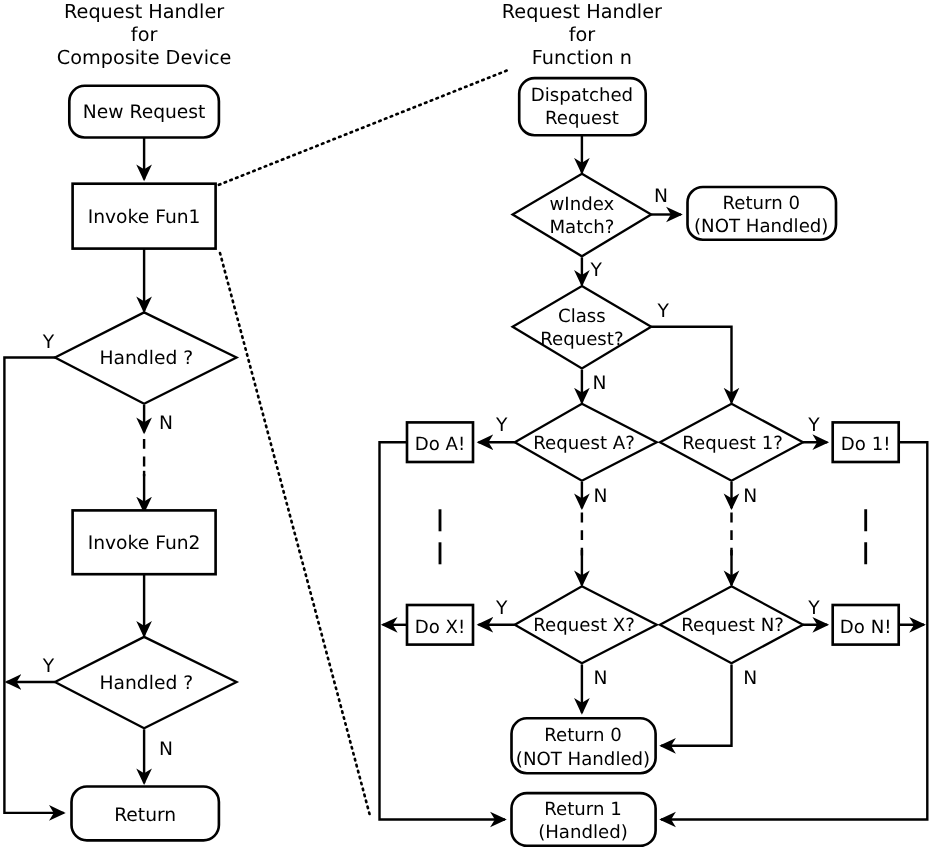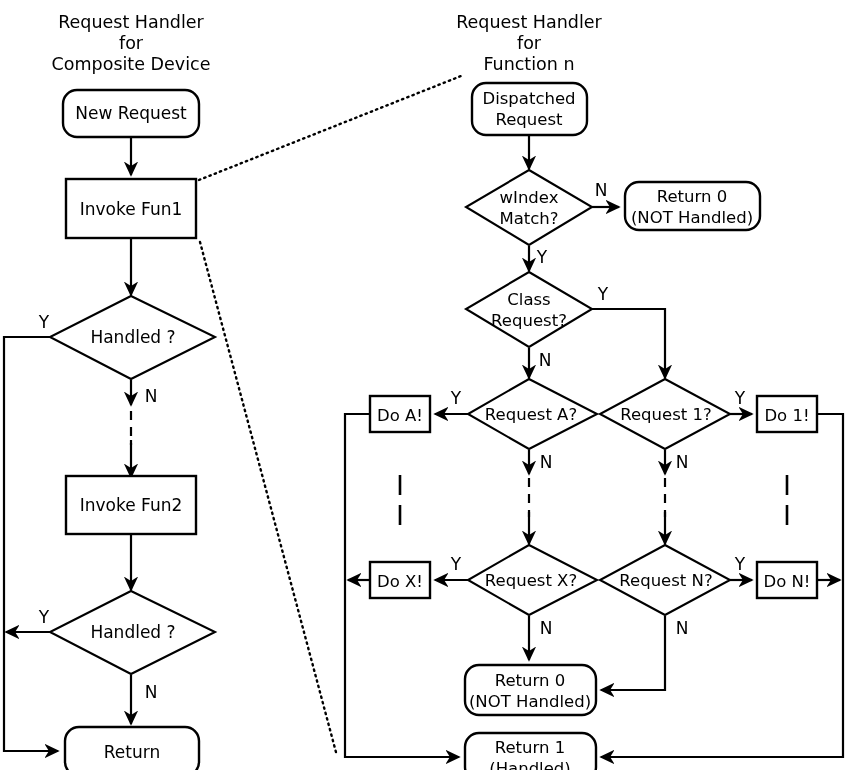--- a/index.html
+++ b/index.html
@@ -10,21 +10,20 @@
   body {
     width: 846px;
     height: 770px;
     font-family: "DejaVu Sans", "Liberation Sans", sans-serif;
     overflow: hidden;
   }
   #diagram-root {
     position: relative;
     width: 846px;
     height: 631px;
-    margin-top: 12px;
   }
   svg.flow {
     position: absolute;
     top: 0;
     left: 0;
     width: 846px;
     height: 770px;
   }
   .shape-stroke {
     fill: #ffffff;

